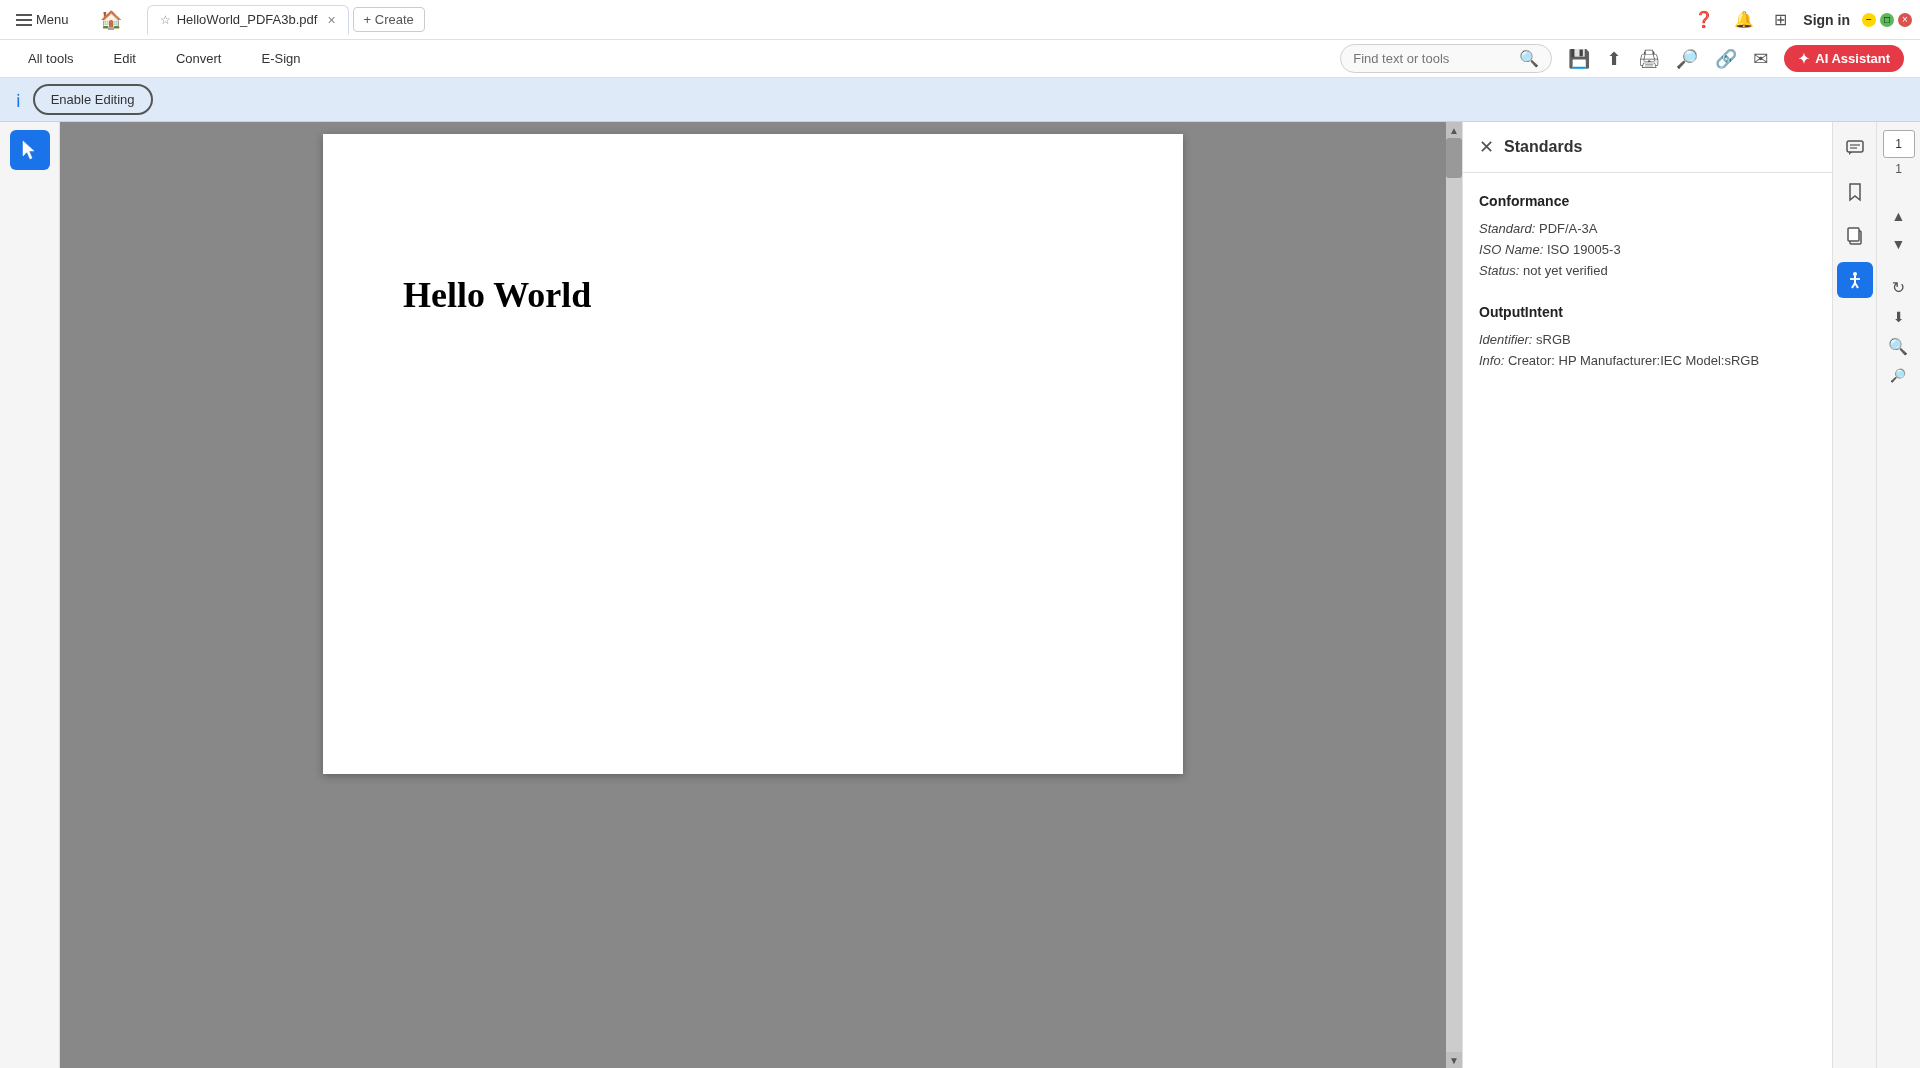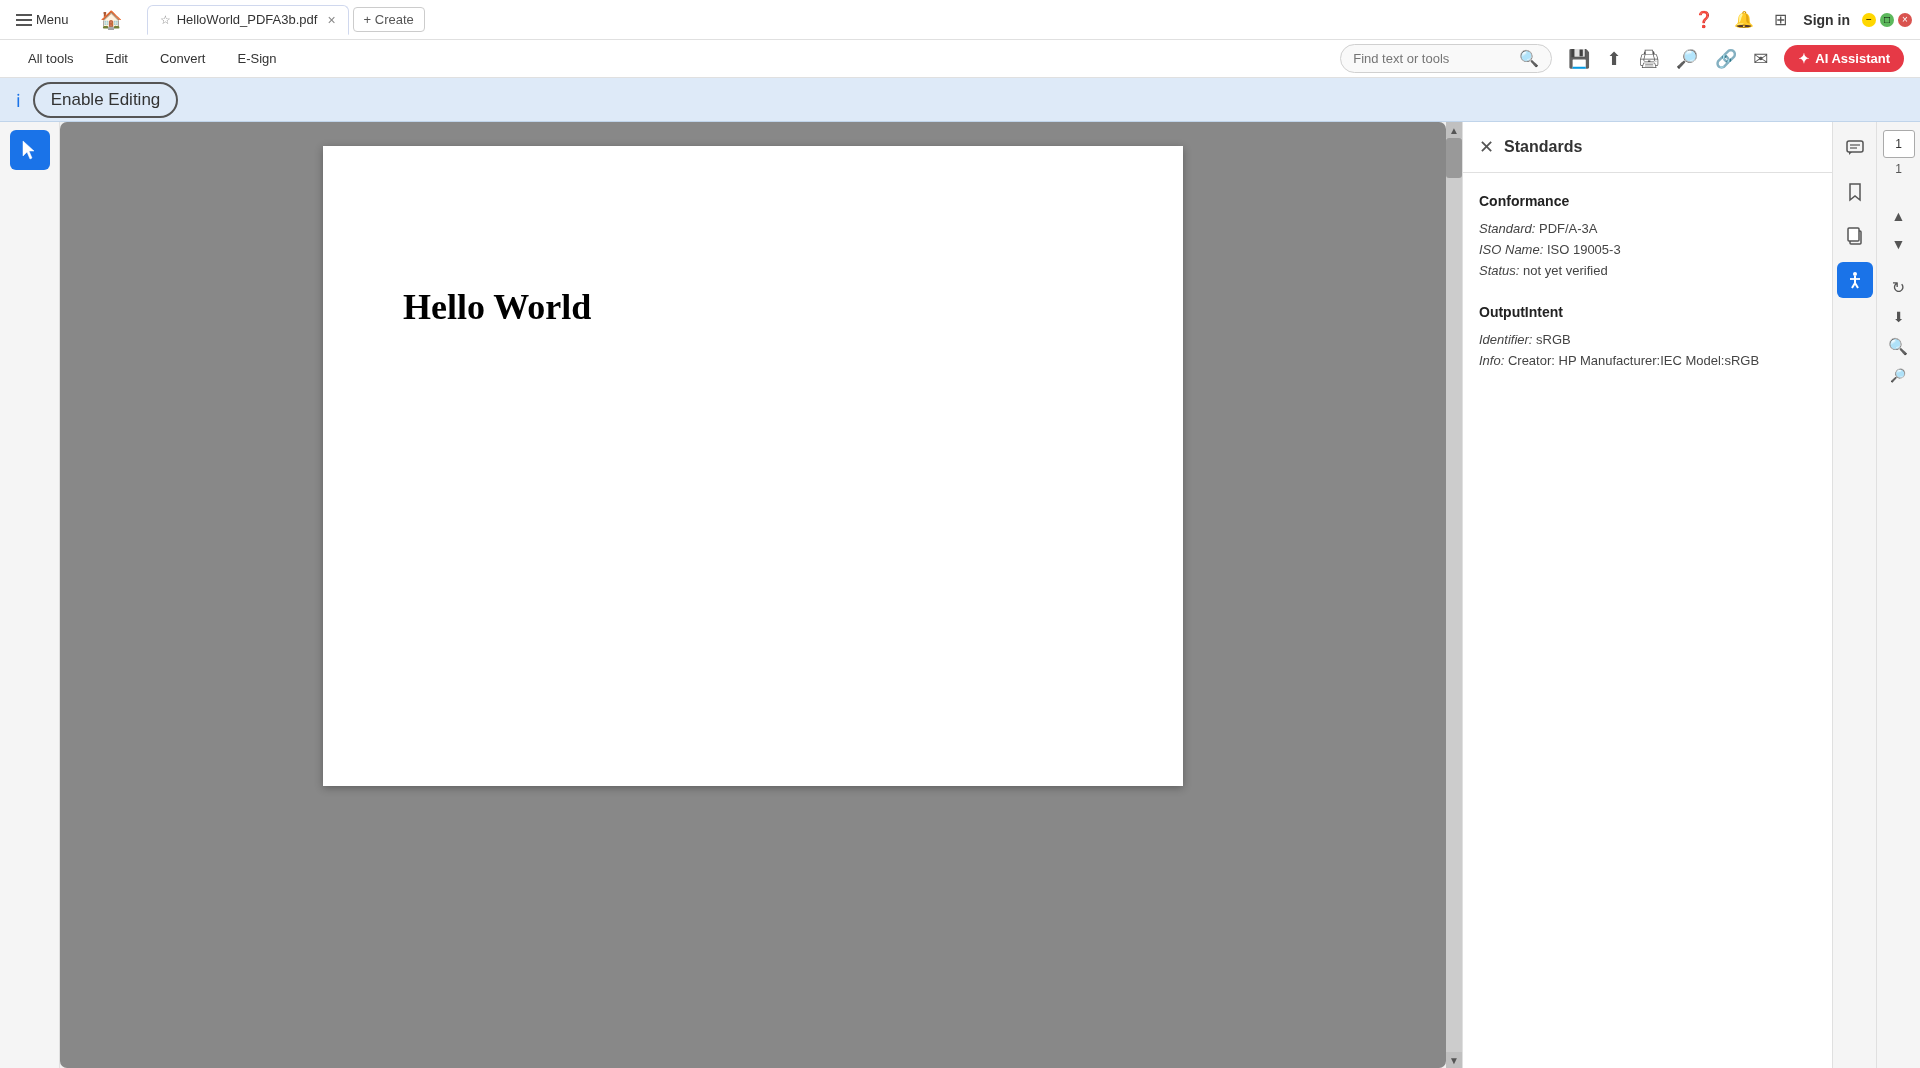--- a/index.html
+++ b/index.html
@@ -38,21 +38,21 @@
     
     .menu-bar {
       height: 38px;
       background: #fff;
       display: flex;
       align-items: center;
       padding: 0 16px;
       border-bottom: 1px solid #e0e0e0;
       flex-shrink: 0;
     }
-    .menu-bar-left { display: flex; align-items: center; gap: 8px; flex: 1; }
+    .menu-bar-left { display: flex; align-items: center; gap: 16px; flex: 1; }
     .menu-item { padding: 6px 12px; cursor: pointer; border-radius: 4px; font-size: 13px; color: #333; }
     .menu-bar-right { display: flex; align-items: center; gap: 12px; }
     .search-bar { display: flex; align-items: center; gap: 6px; border: 1px solid #d0d0d0; border-radius: 20px; padding: 4px 12px; background: #f9f9f9; cursor: pointer; }
     .search-bar input { border: none; background: transparent; outline: none; font-size: 13px; color: #701a75; width: 160px; }
     .toolbar-icons { display: flex; align-items: center; gap: 8px; }
     .toolbar-icon { font-size: 18px; color: #555; cursor: pointer; padding: 4px; border-radius: 4px; }
     .ai-btn { display: flex; align-items: center; gap: 6px; padding: 6px 14px; background: #e63946; border-radius: 20px; color: #fff; font-size: 13px; font-weight: 600; cursor: pointer; }
 
     
     .notification-bar {
@@ -60,21 +60,21 @@
       background: #deeaf8;
       display: flex;
       align-items: center;
       padding: 0 16px;
       gap: 12px;
       flex-shrink: 0;
       border-bottom: 1px solid #c0d4ea;
     }
     .notification-bar .info-icon { color: #1a73e8; font-size: 18px; }
     .notification-text { flex: 1; font-size: 13px; color: #333; }
-    .enable-editing-btn { padding: 6px 16px; border: 2px solid #555; border-radius: 20px; background: transparent; font-size: 17px; cursor: pointer; color: #333; font-weight: 500; }
+    .enable-editing-btn { padding: 6px 16px; border: 2px solid #555; border-radius: 20px; background: transparent; font-size: 13px; cursor: pointer; color: #333; font-weight: 500; }
 
     
     .main-area {
       display: flex;
       flex: 1;
       overflow: hidden;
     }
 
     
     .left-sidebar {
@@ -102,23 +102,22 @@
     .tool-btn.active { background: #1a73e8; color: #fff; }
 
     
     .pdf-area {
       flex: 1;
       background: #888;
       overflow: auto;
       display: flex;
       flex-direction: column;
       align-items: center;
-      padding: 24px 0;
+      padding: 12px 0;
       position: relative;
-      border-radius: 7px;
     }
     .pdf-page {
       background: #fff;
       width: 860px;
       min-height: 640px;
       box-shadow: 0 2px 8px rgba(0,0,0,0.3);
       padding: 60px 80px;
       position: relative;
     }
     .pdf-content h1 {

